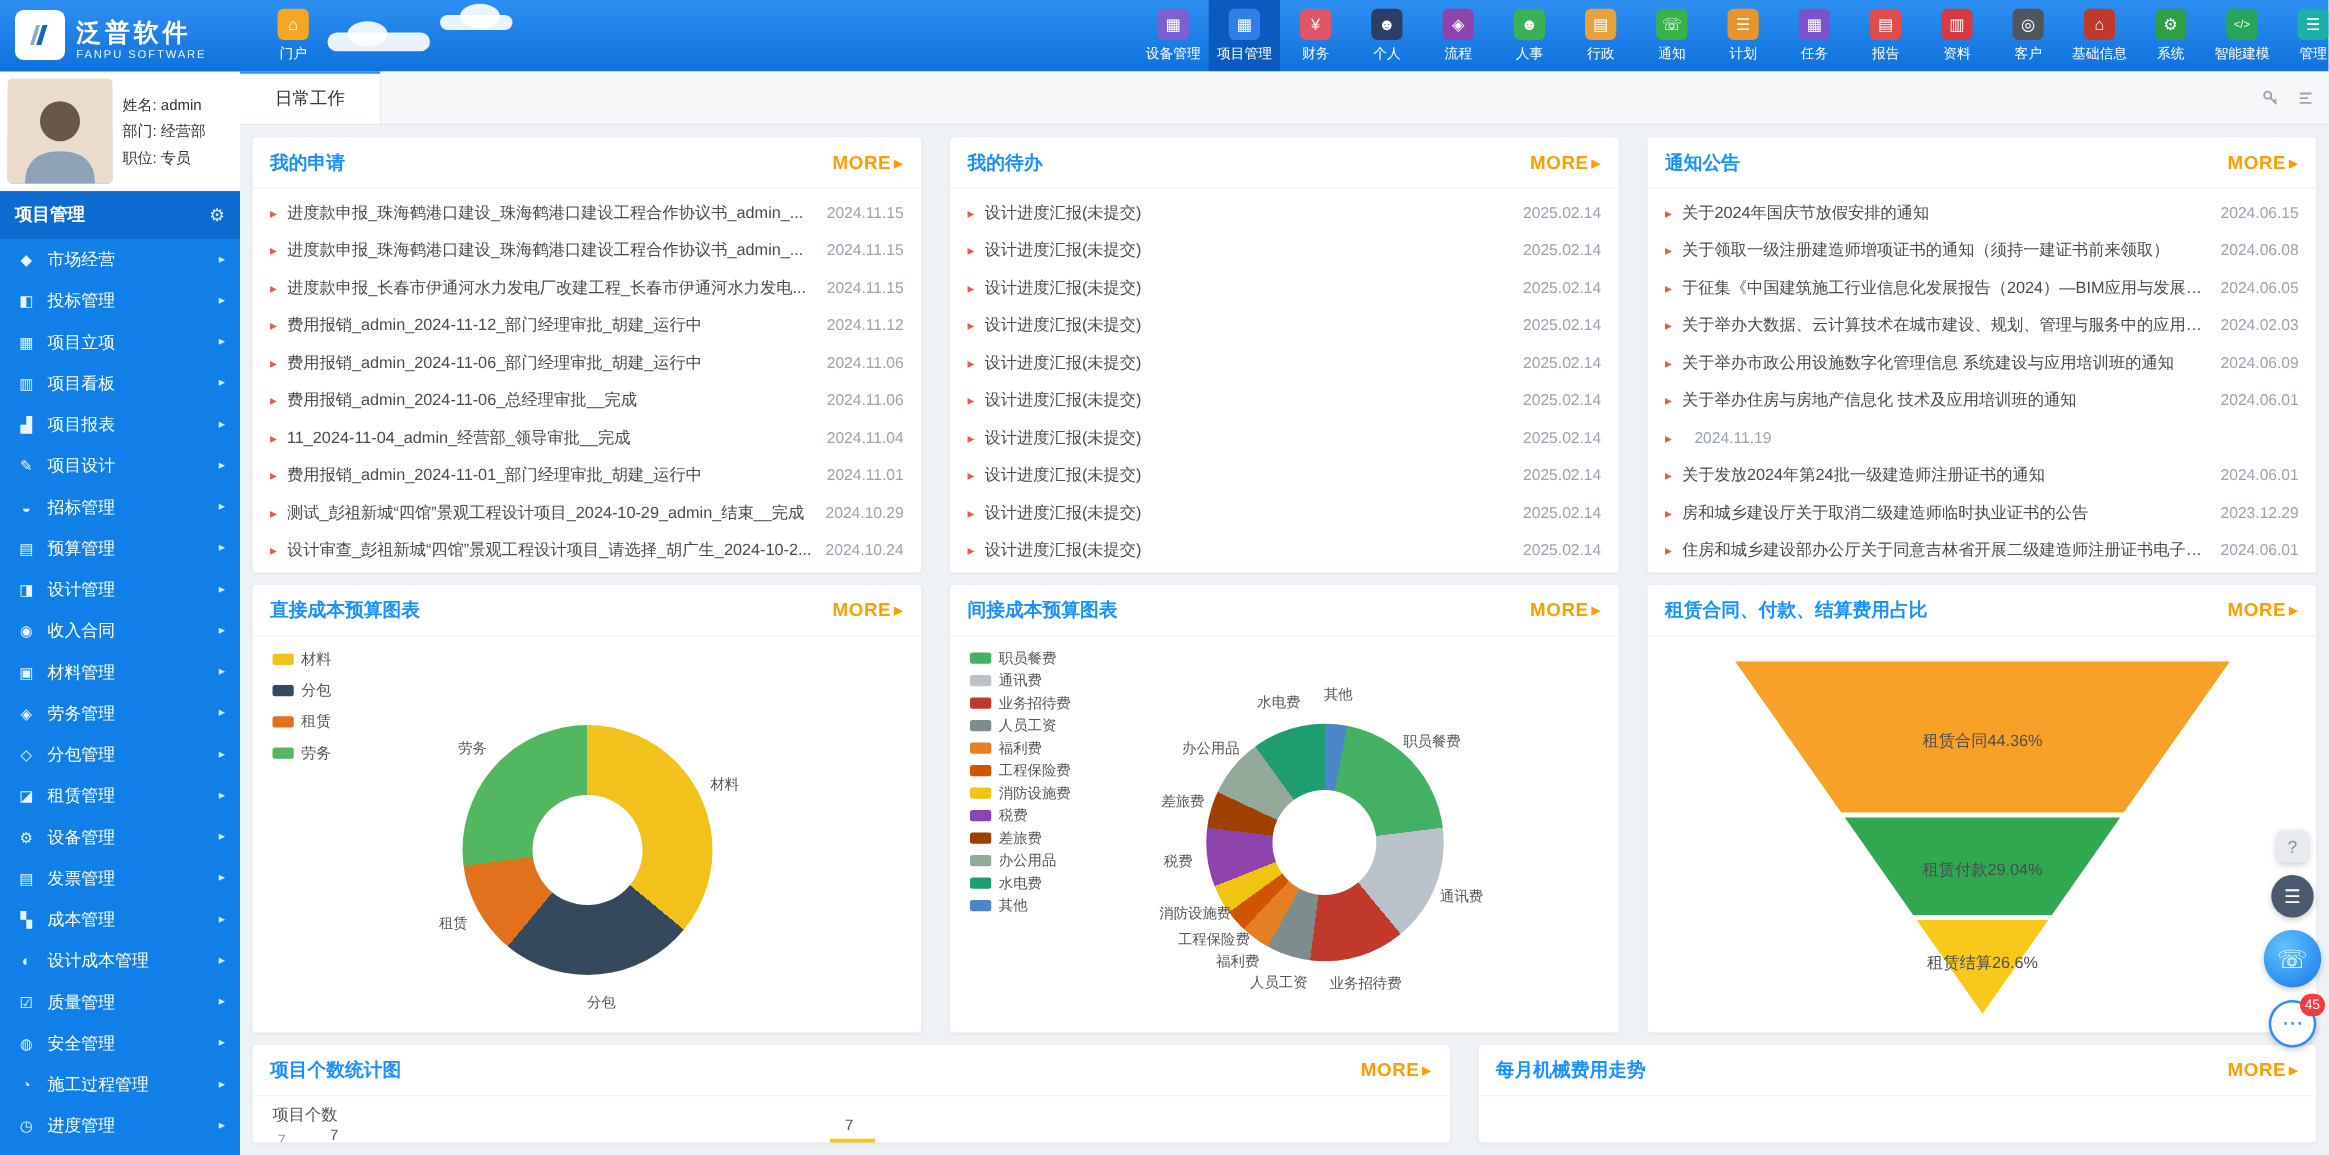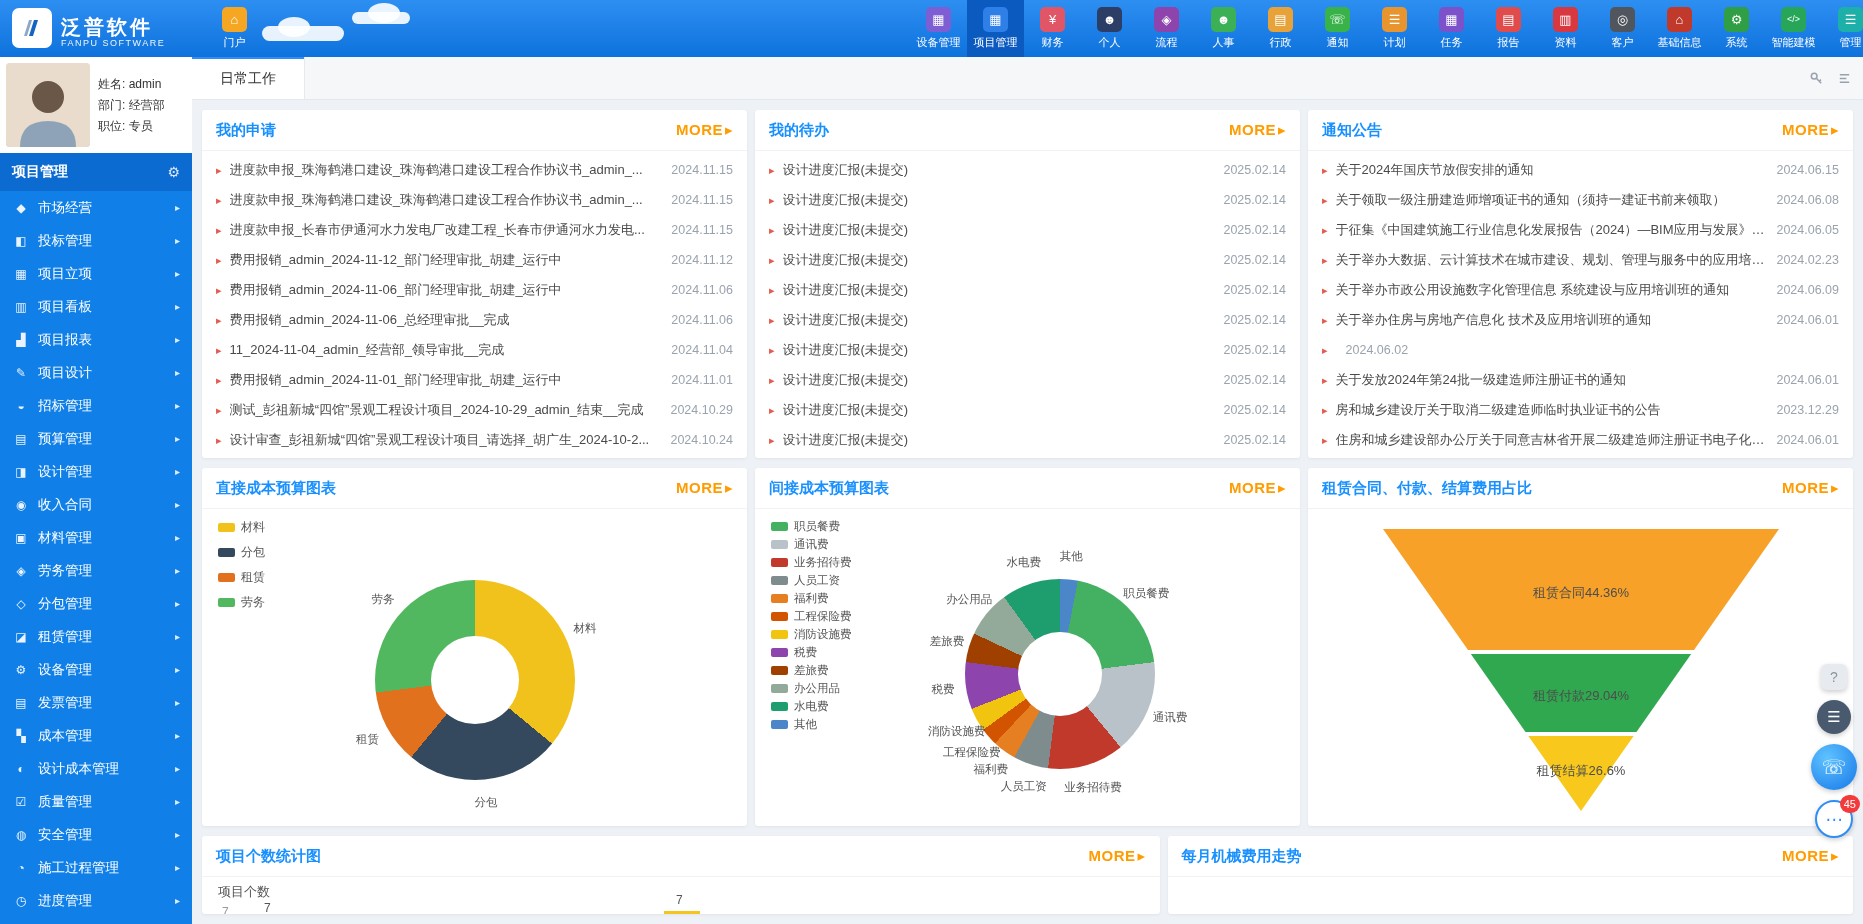--- a/index.html
+++ b/index.html
@@ -37,21 +37,21 @@
   .smi .chev{margin-left:auto;font-size:10px;color:rgba(255,255,255,.85);}
 
   
   .content{position:absolute;left:192px;top:57px;right:0;bottom:0;display:flex;flex-direction:column;background:#eef1f5;}
   .tabbar{height:42px;background:#f5f7f9;border-bottom:1px solid #e3e8ee;display:flex;align-items:center;flex:0 0 auto;}
   .tab{height:42px;line-height:42px;padding:0 28px;background:#fff;color:#333;font-size:14px;border-right:1px solid #e6e9ed;cursor:pointer;box-shadow:inset 0 2px 0 #2f8ef5;}
   .tab-actions{margin-left:auto;display:flex;gap:10px;padding-right:10px;}
   .tb-icon{width:18px;height:18px;display:flex;align-items:center;justify-content:center;cursor:pointer;}
 
   .grid{flex:1;display:flex;flex-direction:column;gap:10px;padding:10px;overflow:hidden;min-height:0;}
-  .row{display:grid;gap:8px;}
+  .row{display:grid;gap:23px;}
   .row1{grid-template-columns:1fr 1fr 1fr;height:348px;}
   .row2{grid-template-columns:1fr 1fr 1fr;height:358px;}
   .row3{grid-template-columns:58% 1fr;flex:1;min-height:0;}
   .panel{background:#fff;border-radius:3px;box-shadow:0 1px 3px rgba(0,0,0,.06);overflow:hidden;display:flex;flex-direction:column;}
   .phead{height:40px;flex:0 0 auto;display:flex;align-items:center;justify-content:space-between;padding:0 14px;border-bottom:1px solid #f0f2f5;}
   .ptitle{color:#1890ff;font-size:15px;font-weight:bold;}
   .more{color:#ff9c00;font-size:15px;font-weight:bold;letter-spacing:.5px;cursor:pointer;text-decoration:none;}
   .more::after{content:'▸';margin-left:2px;}
 
   .plist{list-style:none;margin:0;padding:4px 14px;flex:1;overflow:hidden;}
@@ -483,35 +483,35 @@
                 <span class="ldate">2024.06.08</span>
               </li>
               <li class="lrow">
                 <span class="bullet">▸</span>
                 <span class="ltext">于征集《中国建筑施工行业信息化发展报告（2024）—BIM应用与发展》材料...</span>
                 <span class="ldate">2024.06.05</span>
               </li>
               <li class="lrow">
                 <span class="bullet">▸</span>
                 <span class="ltext">关于举办大数据、云计算技术在城市建设、规划、管理与服务中的应用培训班...</span>
-                <span class="ldate">2024.02.23</span>
+                <span class="ldate">2024.02.03</span>
               </li>
               <li class="lrow">
                 <span class="bullet">▸</span>
                 <span class="ltext">关于举办市政公用设施数字化管理信息 系统建设与应用培训班的通知</span>
                 <span class="ldate">2024.06.09</span>
               </li>
               <li class="lrow">
                 <span class="bullet">▸</span>
                 <span class="ltext">关于举办住房与房地产信息化 技术及应用培训班的通知</span>
                 <span class="ldate">2024.06.01</span>
               </li>
               <li class="lrow">
                 <span class="bullet">▸</span>
-                <span class="ldate">2024.06.02</span>
+                <span class="ldate">2024.11.19</span>
               </li>
               <li class="lrow">
                 <span class="bullet">▸</span>
                 <span class="ltext">关于发放2024年第24批一级建造师注册证书的通知</span>
                 <span class="ldate">2024.06.01</span>
               </li>
               <li class="lrow">
                 <span class="bullet">▸</span>
                 <span class="ltext">房和城乡建设厅关于取消二级建造师临时执业证书的公告</span>
                 <span class="ldate">2023.12.29</span>

